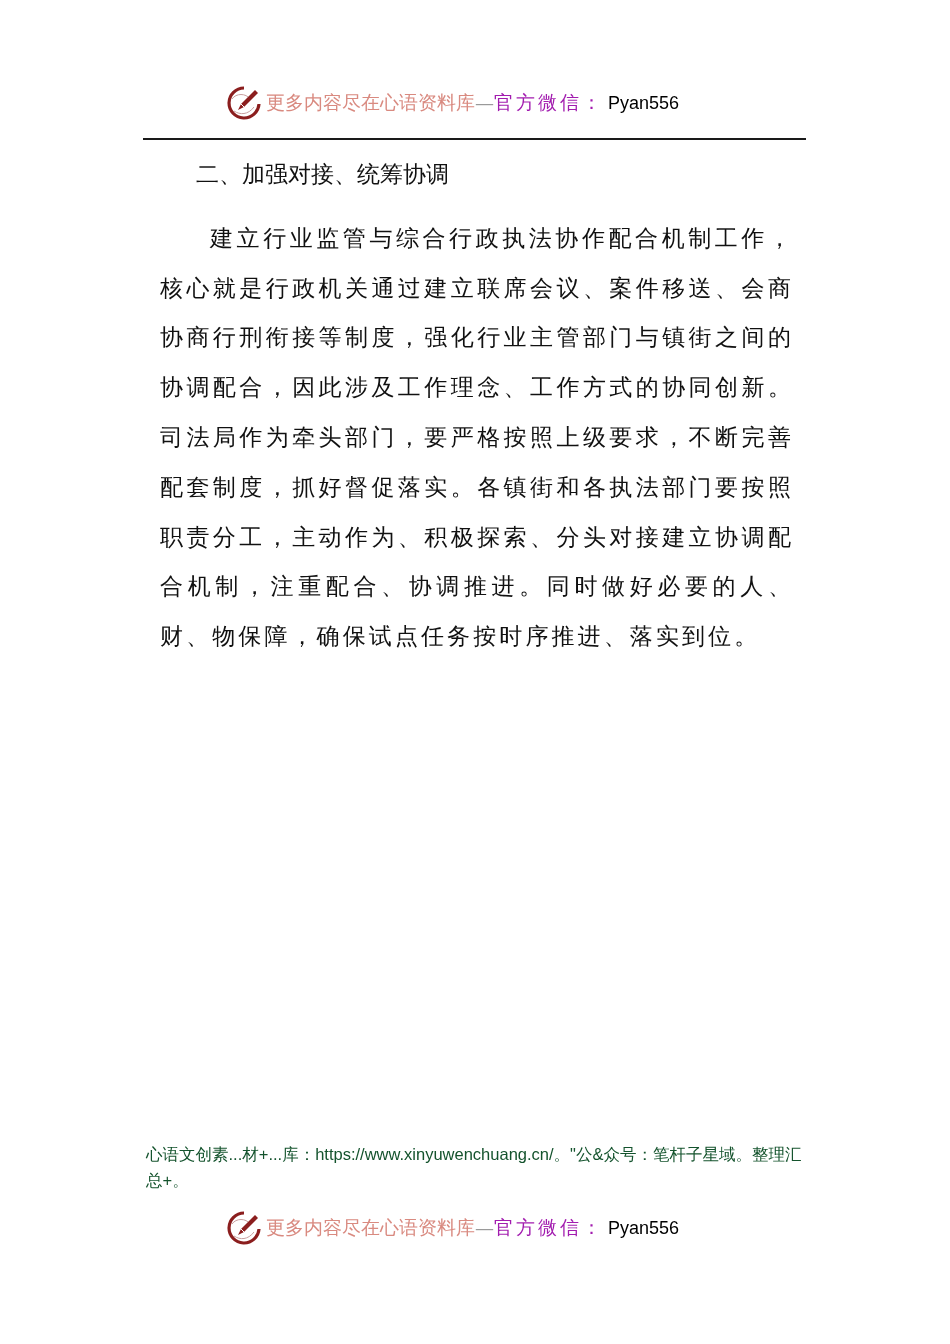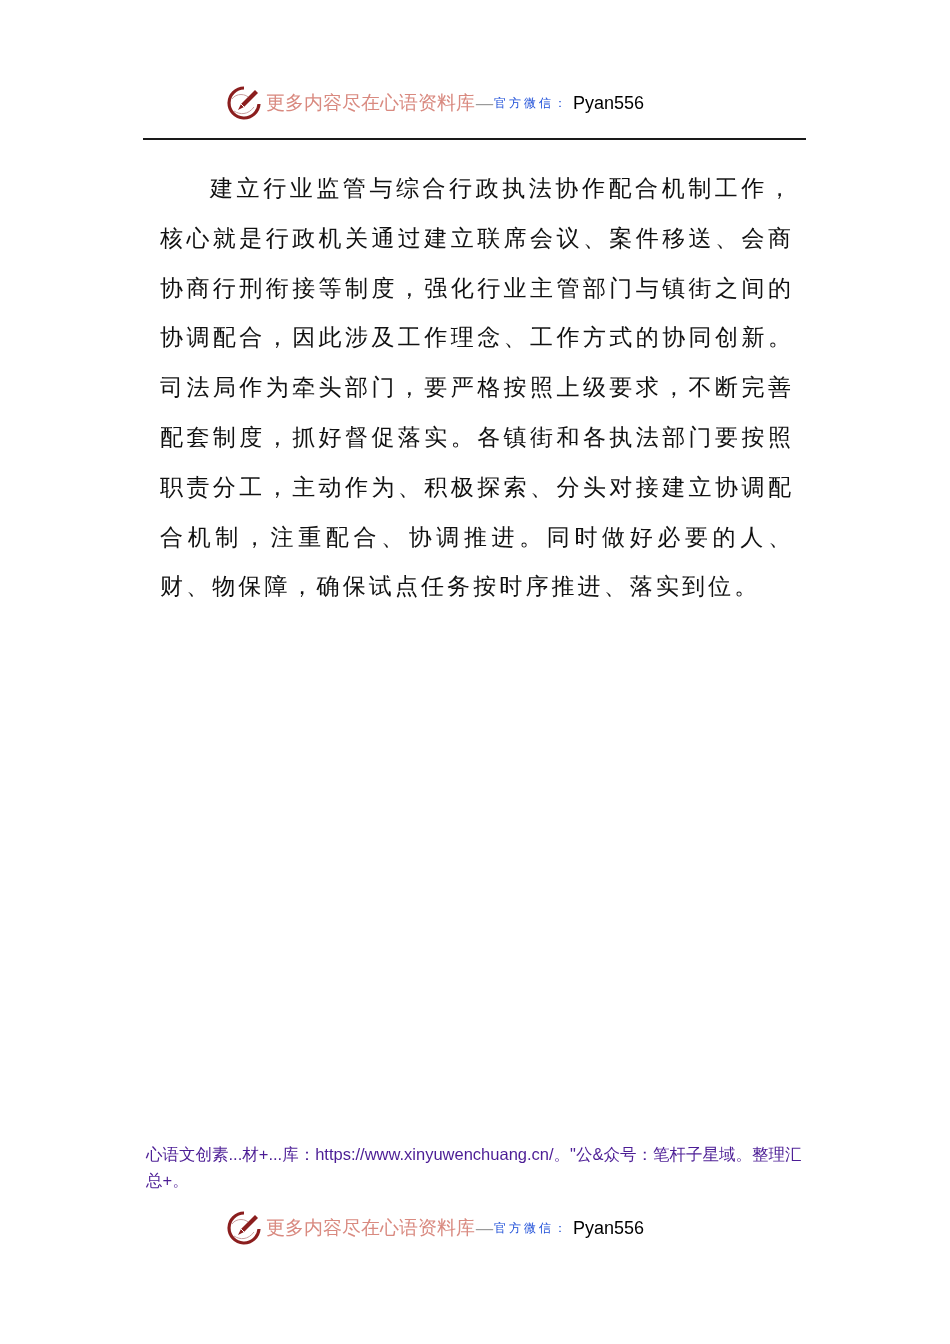--- a/index.html
+++ b/index.html
@@ -36,22 +36,22 @@
       font-size: 19px;
       color: #d98a80;
       letter-spacing: 0px;
     }
     .banner .dash {
       font-size: 19px;
       color: #9a9a9a;
     }
     .banner .wechat-label {
       font-family: "DejaVu Serif", "Liberation Serif", serif;
-      font-size: 12px;
-      color: #1d4ed8;
+      font-size: 19px;
+      color: #a21caf;
       letter-spacing: 3px;
     }
     .banner .wechat-id {
       font-family: "Liberation Sans", "DejaVu Sans", sans-serif;
       font-size: 18px;
       color: #000000;
       margin-left: 4px;
     }
     .rule {
       position: absolute;
@@ -88,21 +88,21 @@
       color: #111;
     }
     .note {
       position: absolute;
       left: 146px;
       top: 1141px;
       width: 660px;
       font-family: "Liberation Sans", "DejaVu Sans", sans-serif;
       font-size: 16.5px;
       line-height: 26px;
-      color: #4c1d95;
+      color: #14532d;
     }
   </style>
 </head>
 <body>
 
 <div class="banner top">
   <span class="logo">
     <svg viewBox="0 0 36 36" width="36" height="36">
       <path d="M18 3 A15 15 0 1 0 33 19" fill="none" stroke="#8b1e1e" stroke-width="3.2"></path>
       <path d="M6 14 C10 8, 20 8, 24 14" fill="none" stroke="#c9a0a0" stroke-width="1"></path>
@@ -114,20 +114,21 @@
   <span class="promo">更多内容尽在心语资料库</span>
   <span class="dash">—</span>
   <span class="wechat-label">官方微信：</span>
   <span class="wechat-id">Pyan556</span>
 </div>
 
 <div class="rule"></div>
 
 <div class="content">
   <div>
+    <h2 class="heading">二、加强对接、统筹协调</h2>
     <p class="para">建立行业监管与综合行政执法协作配合机制工作，核心就是行政机关通过建立联席会议、案件移送、会商协商行刑衔接等制度，强化行业主管部门与镇街之间的协调配合，因此涉及工作理念、工作方式的协同创新。司法局作为牵头部门，要严格按照上级要求，不断完善配套制度，抓好督促落实。各镇街和各执法部门要按照职责分工，主动作为、积极探索、分头对接建立协调配合机制，注重配合、协调推进。同时做好必要的人、财、物保障，确保试点任务按时序推进、落实到位。</p>
   </div>
   <div>
   </div>
 </div>
 
 <div class="note">心语文创素...材+...库：https://www.xinyuwenchuang.cn/。"公&amp;众号：笔杆子星域。整理汇总+。</div>
 
 <div class="banner bottom">
   <span class="logo">

